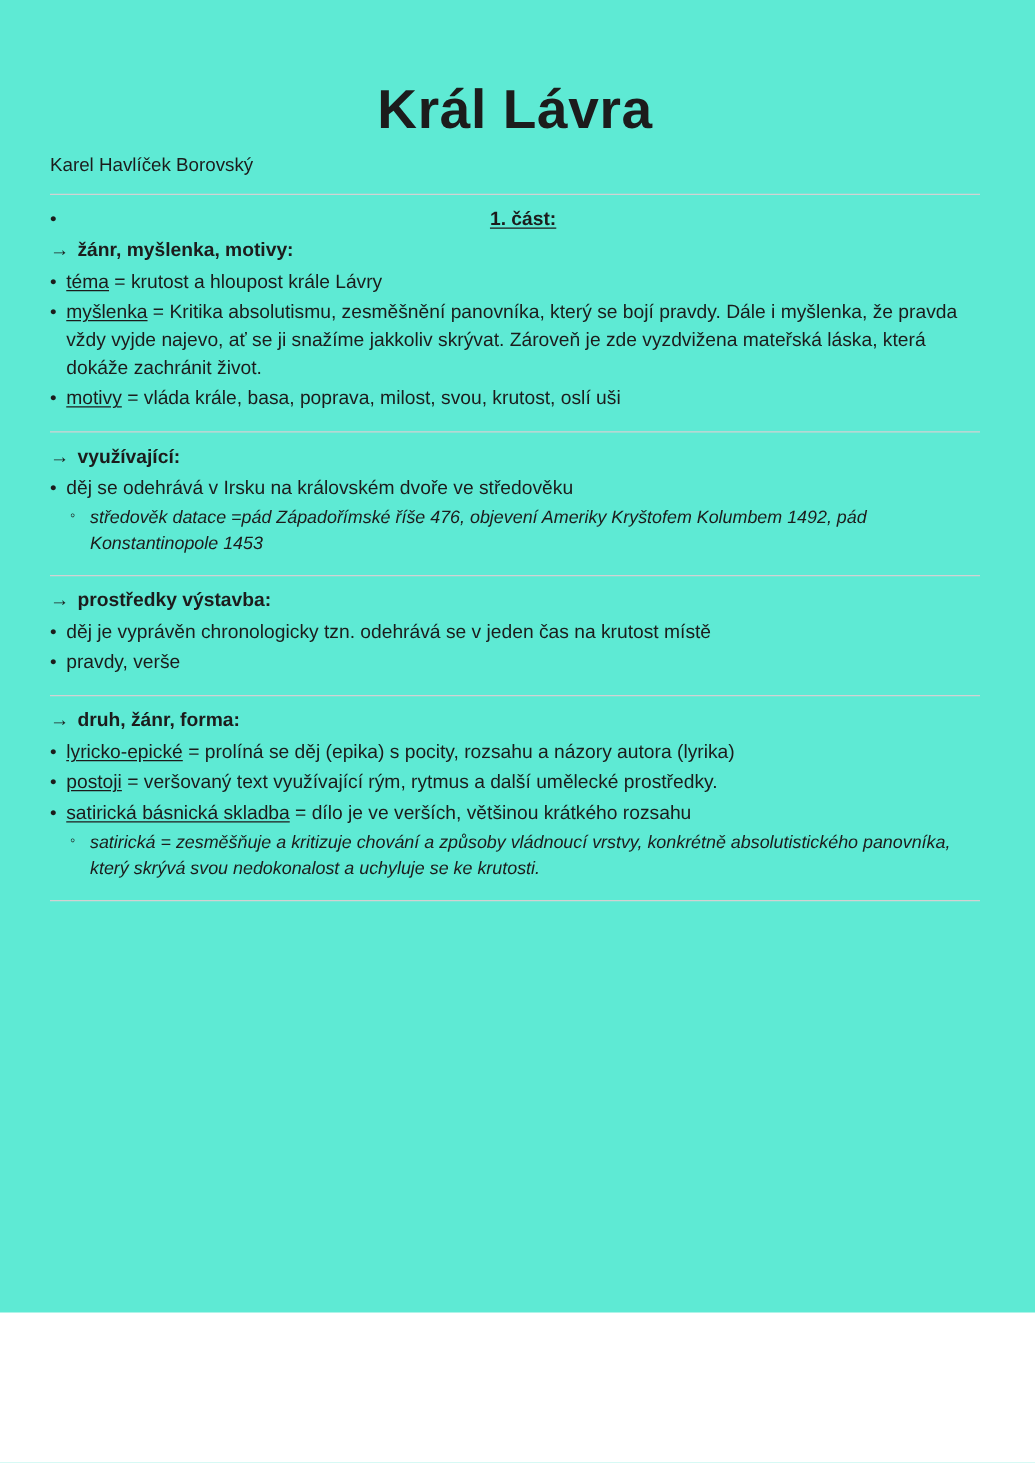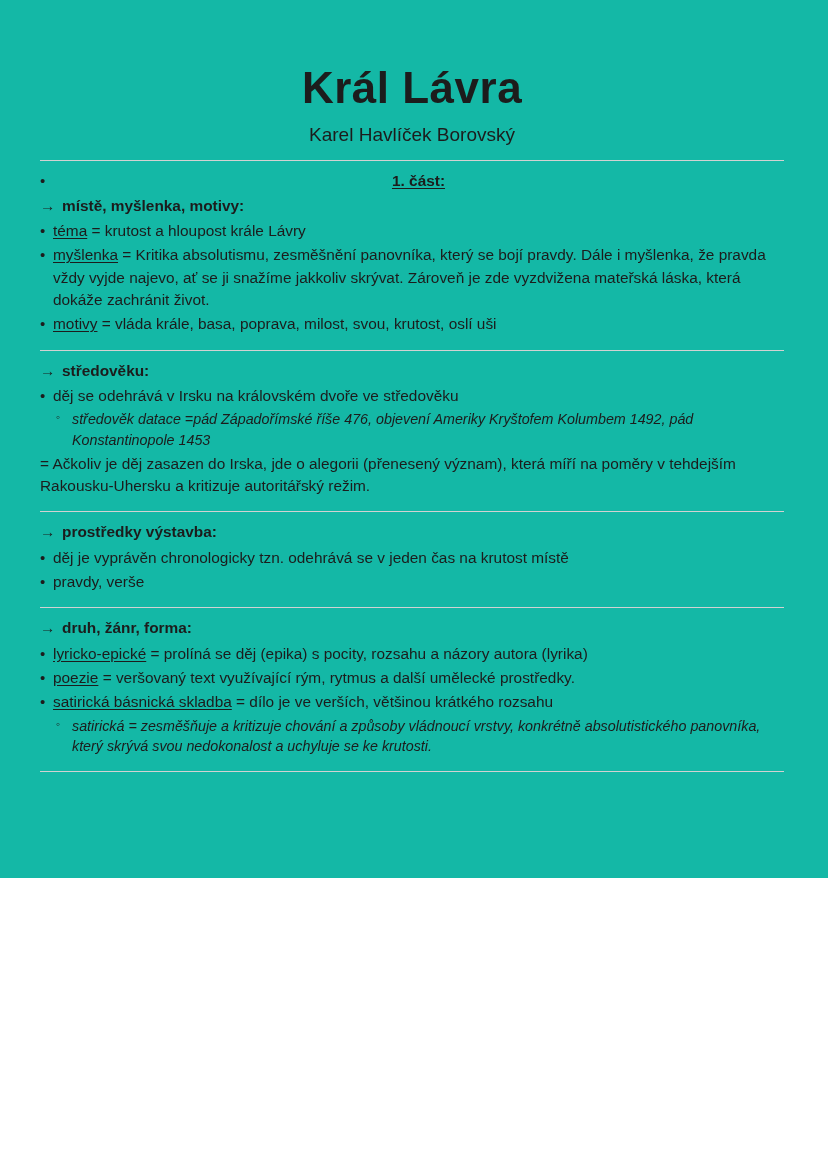--- a/index.html
+++ b/index.html
@@ -10,36 +10,36 @@
   body {
     width: 828px;
     height: 1170px;
     font-family: "Liberation Sans", sans-serif;
     color: #1c1c1c;
     -webkit-font-smoothing: antialiased;
   }
   .page {
     position: relative;
     width: 828px;
-    height: 878px;
+    height: 1050px;
     box-sizing: border-box;
     padding: 46px 44px 0 40px;
-    background: #14b8a6;
+    background: #5eead4;
   }
   .doc-title {
     text-align: center;
     font-size: 44px;
     font-weight: 700;
     letter-spacing: 0.5px;
     margin: 18px 0 0 0;
     line-height: 1.1;
   }
   .doc-author {
-    text-align: center;
-    font-size: 19px;
+    text-align: left;
+    font-size: 15px;
     font-weight: 400;
     margin: 12px 0 0 0;
     color: #1c1c1c;
   }
   .divider {
     border: none;
     border-top: 1px solid #d2d2d2;
     margin: 14px 0 9px 0;
   }
   .section {
@@ -98,21 +98,21 @@
 
   <hr class="divider">
 
   <div class="section">
     <div class="line">
       <span class="bullet">•</span>
       <span class="txt bold uline">1. část:</span>
     </div>
     <div class="line heading-line">
       <span class="arrow">→</span>
-      <span class="txt bold">místě, myšlenka, motivy:</span>
+      <span class="txt bold">žánr, myšlenka, motivy:</span>
     </div>
 
     <div class="line">
       <span class="bullet">•</span>
       <span class="txt"><span class="uline">téma</span><span> = krutost a hloupost krále Lávry</span></span>
     </div>
 
     <div class="line">
       <span class="bullet">•</span>
       <span class="txt"><span class="uline">myšlenka</span><span> = Kritika absolutismu, zesměšnění panovníka, který se bojí pravdy. Dále i myšlenka, že pravda vždy vyjde najevo, ať se ji snažíme jakkoliv skrývat. Zároveň je zde vyzdvižena mateřská láska, která dokáže zachránit život.</span></span>
@@ -122,34 +122,33 @@
       <span class="bullet">•</span>
       <span class="txt"><span class="uline">motivy</span><span> = vláda krále, basa, poprava, milost, svou, krutost, oslí uši</span></span>
     </div>
   </div>
 
   <hr class="divider">
 
   <div class="section">
     <div class="line heading-line">
       <span class="arrow">→</span>
-      <span class="txt bold">středověku:</span>
+      <span class="txt bold">využívající:</span>
     </div>
 
     <div class="line">
       <span class="bullet">•</span>
       <span class="txt">děj se odehrává v Irsku na královském dvoře ve středověku</span>
     </div>
 
     <div class="line sub">
       <span class="bullet hollow">◦</span>
       <span class="txt">středověk datace =pád Západořímské říše 476, objevení Ameriky Kryštofem Kolumbem 1492, pád Konstantinopole 1453</span>
     </div>
 
-    <div class="eq-line">= Ačkoliv je děj zasazen do Irska, jde o alegorii (přenesený význam), která míří na poměry v tehdejším Rakousku-Uhersku a kritizuje autoritářský režim.</div>
   </div>
 
   <hr class="divider">
 
   <div class="section">
     <div class="line heading-line">
       <span class="arrow">→</span>
       <span class="txt bold">prostředky výstavba:</span>
     </div>
 
@@ -172,21 +171,21 @@
       <span class="txt bold">druh, žánr, forma:</span>
     </div>
 
     <div class="line">
       <span class="bullet">•</span>
       <span class="txt"><span class="uline">lyricko-epické</span><span> = prolíná se děj (epika) s pocity, rozsahu a názory autora (lyrika)</span></span>
     </div>
 
     <div class="line">
       <span class="bullet">•</span>
-      <span class="txt"><span class="uline">poezie</span><span> = veršovaný text využívající rým, rytmus a další umělecké prostředky.</span></span>
+      <span class="txt"><span class="uline">postoji</span><span> = veršovaný text využívající rým, rytmus a další umělecké prostředky.</span></span>
     </div>
 
     <div class="line">
       <span class="bullet">•</span>
       <span class="txt"><span class="uline">satirická básnická skladba</span><span> = dílo je ve verších, většinou krátkého rozsahu</span></span>
     </div>
 
     <div class="line sub">
       <span class="bullet hollow">◦</span>
       <span class="txt">satirická = zesměšňuje a kritizuje chování a způsoby vládnoucí vrstvy, konkrétně absolutistického panovníka, který skrývá svou nedokonalost a uchyluje se ke krutosti.</span>

